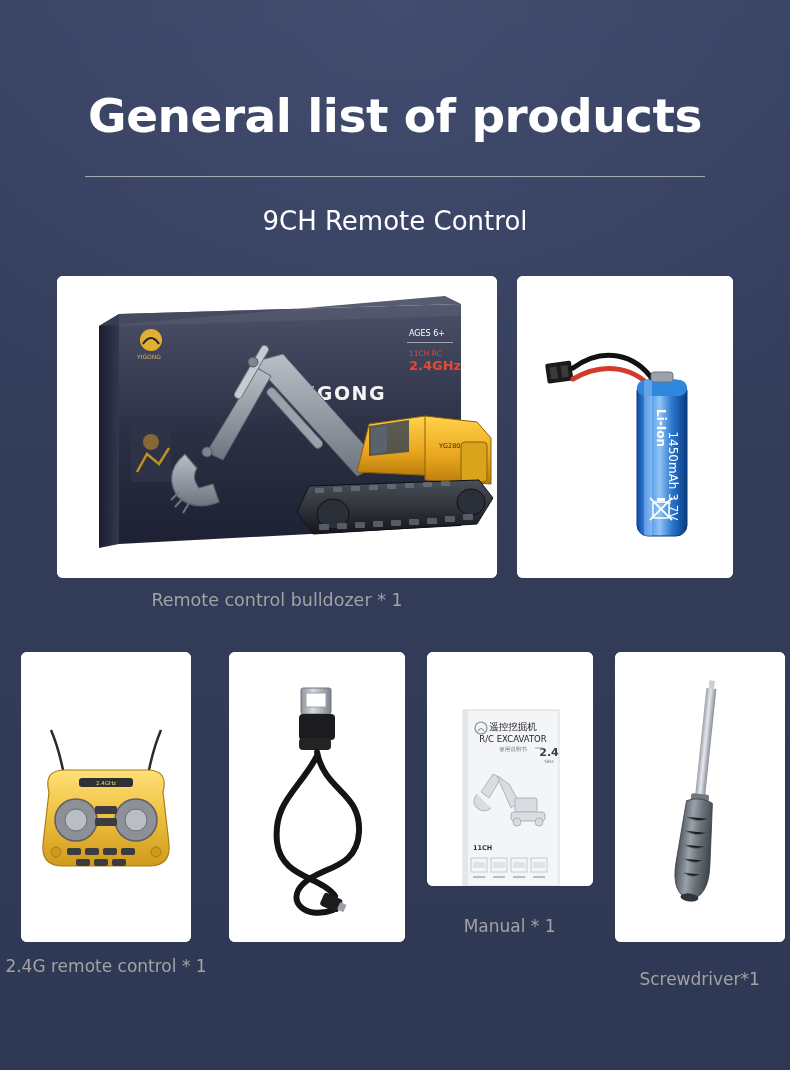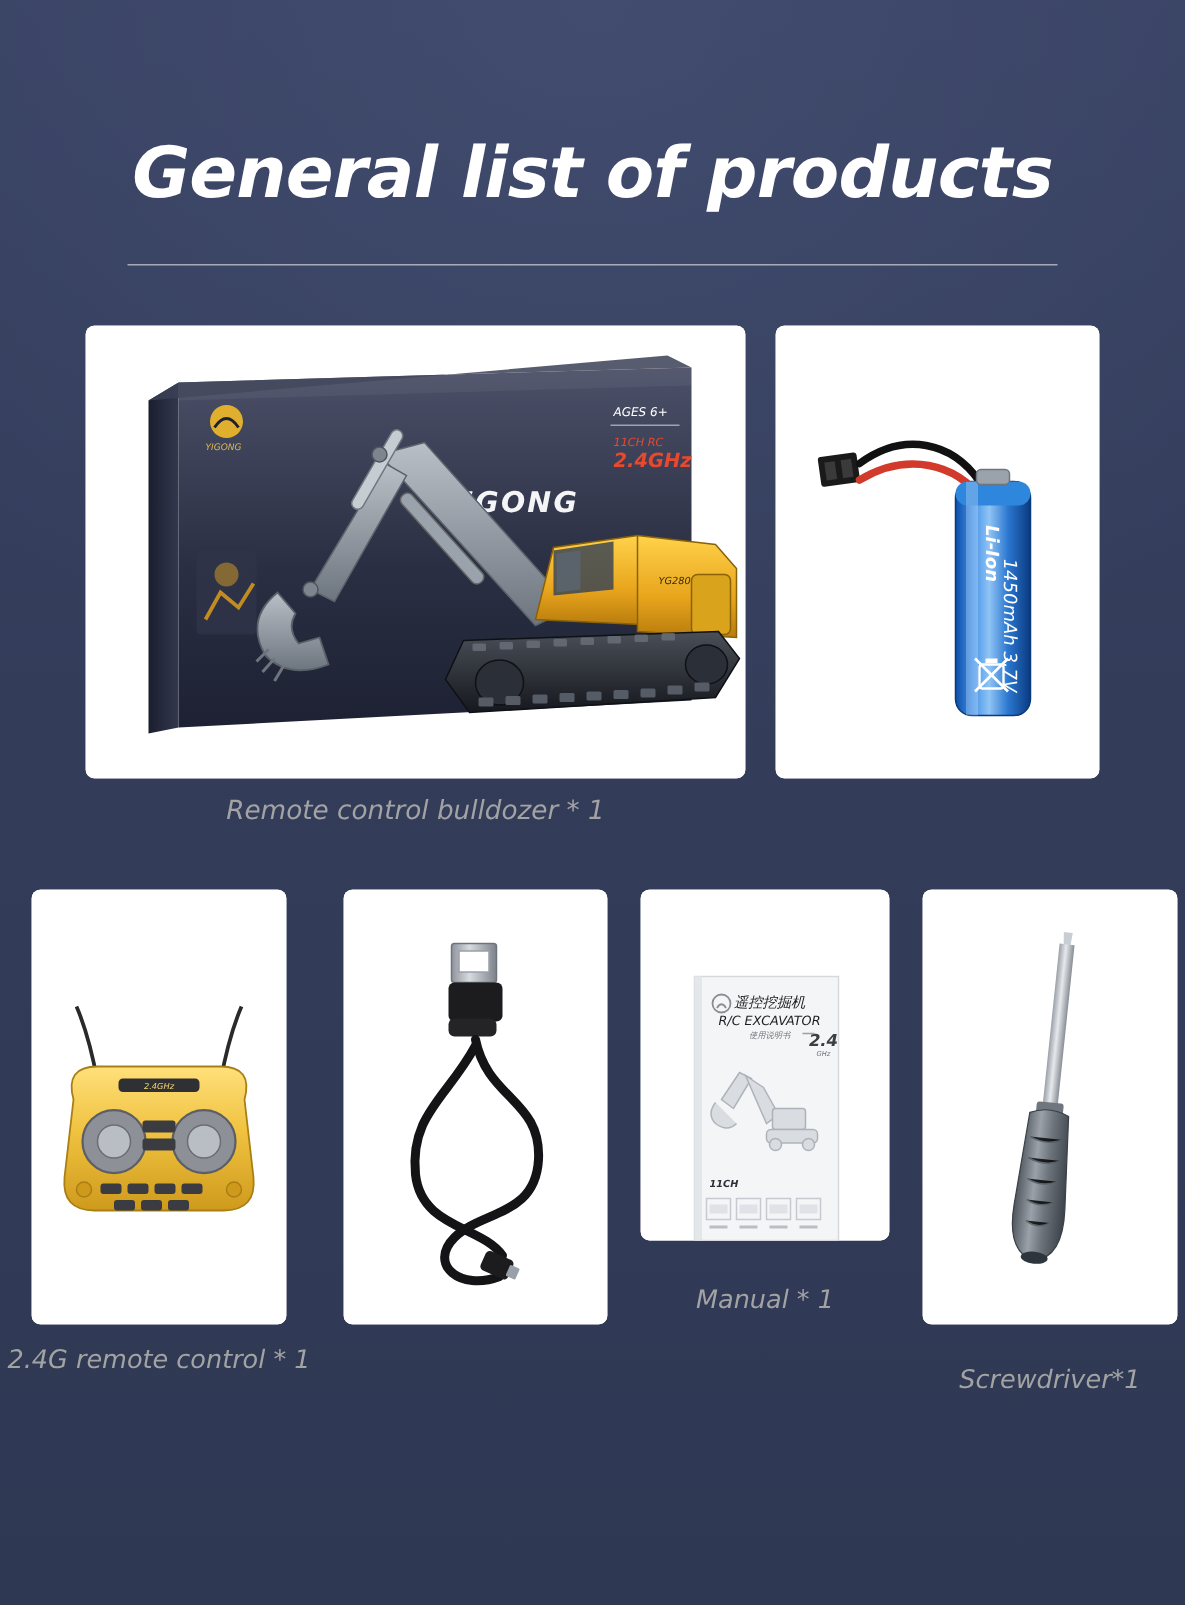--- a/index.html
+++ b/index.html
@@ -14,21 +14,21 @@
     position: relative;
   }
   
   .bg-grad {
     position:absolute; inset:0;
     background:
       radial-gradient(120% 80% at 50% 0%, rgba(72,84,120,0.55) 0%, rgba(52,62,92,0) 60%),
       linear-gradient(180deg, #394263 0%, #333c59 45%, #2f3853 100%);
     pointer-events:none;
   }
-  .content { position:relative; z-index:2;font-style:italic; }
+  .content { position:relative; z-index:2; }
 
   h1.title {
     margin: 0;
     padding-top: 92px;
     text-align:center;
     font-size: 47px;
     font-weight: 700;
     letter-spacing: -0.5px;
     line-height: 1;
   }
@@ -97,20 +97,21 @@
 </style>
 </head>
 <body>
 
 <div class="bg-grad"></div>
 
 <div class="content">
 
   <h1 class="title">General list of products</h1>
   <div class="divider"></div>
+  <div class="subtitle">9CH Remote Control</div>
 
   <div class="row-top">
 
     <div class="cell">
       <div class="card card-box">
         <svg class="boxart" viewBox="0 0 440 302">
           <defs>
             <linearGradient id="boxg" x1="0" y1="0" x2="0" y2="1">
               <stop offset="0%" stop-color="#4c5068"></stop>
               <stop offset="55%" stop-color="#2b2f43"></stop>

